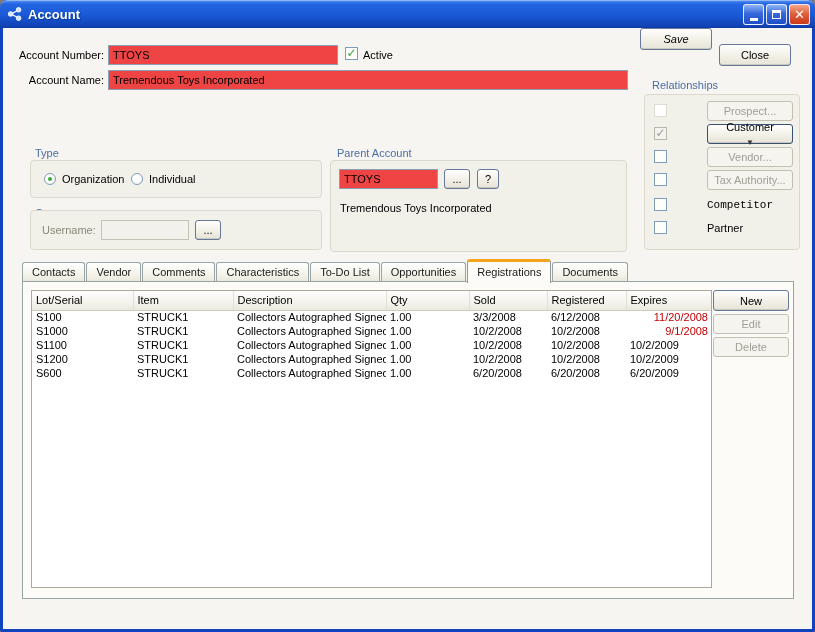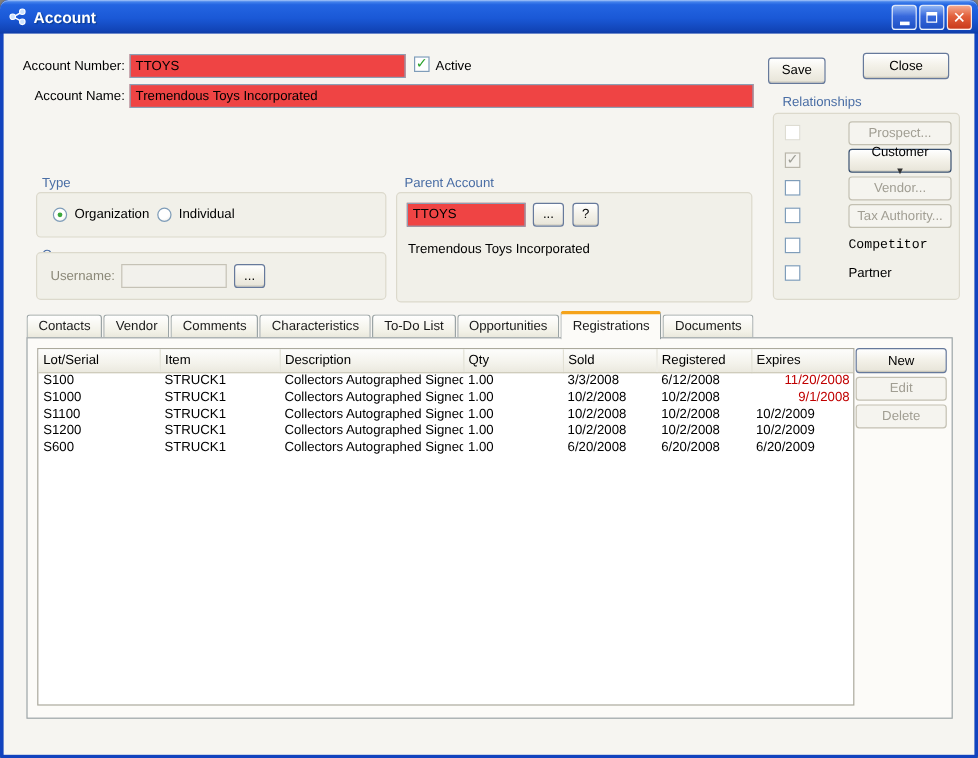--- a/index.html
+++ b/index.html
@@ -159,21 +159,21 @@
 
   <div class="client">
 
     <span class="lbl r" style="left:0; top:21px; width:101px;">Account Number:</span>
     <input class="xp-input" style="left: 105px; top: 17px; width: 230px;" value="TTOYS">
     <span class="checkbox" style="left:342px; top:19px;">
         <span class="check">✓</span>
       </span>
     <span class="lbl" style="left:360px; top:21px;">Active</span>
 
-    <button class="xp-btn" style="left:637px; top:20px; width:48px; height:22px;">Save</button>
+    <button class="xp-btn" style="left:637px; top:0; width:72px; height:22px;font-style:italic;">Save</button>
     <button class="xp-btn" style="left:716px; top:16px; width:72px; height:22px;">Close</button>
 
     <span class="lbl r" style="left:0; top:46px; width:101px;">Account Name:</span>
     <input class="xp-input" style="left: 105px; top: 42px; width: 520px;" value="Tremendous Toys Incorporated">
 
     <span class="blue-title" style="left:649px; top:51px;">Relationships</span>
     <div class="group" style="left:641px; top:66px; width:156px; height:156px;">
       <div class="rel-row" style="top:6px;">
         <span class="checkbox ghost rel-check"></span>
         <button class="xp-btn rel-btn disabled">Prospect...</button>

